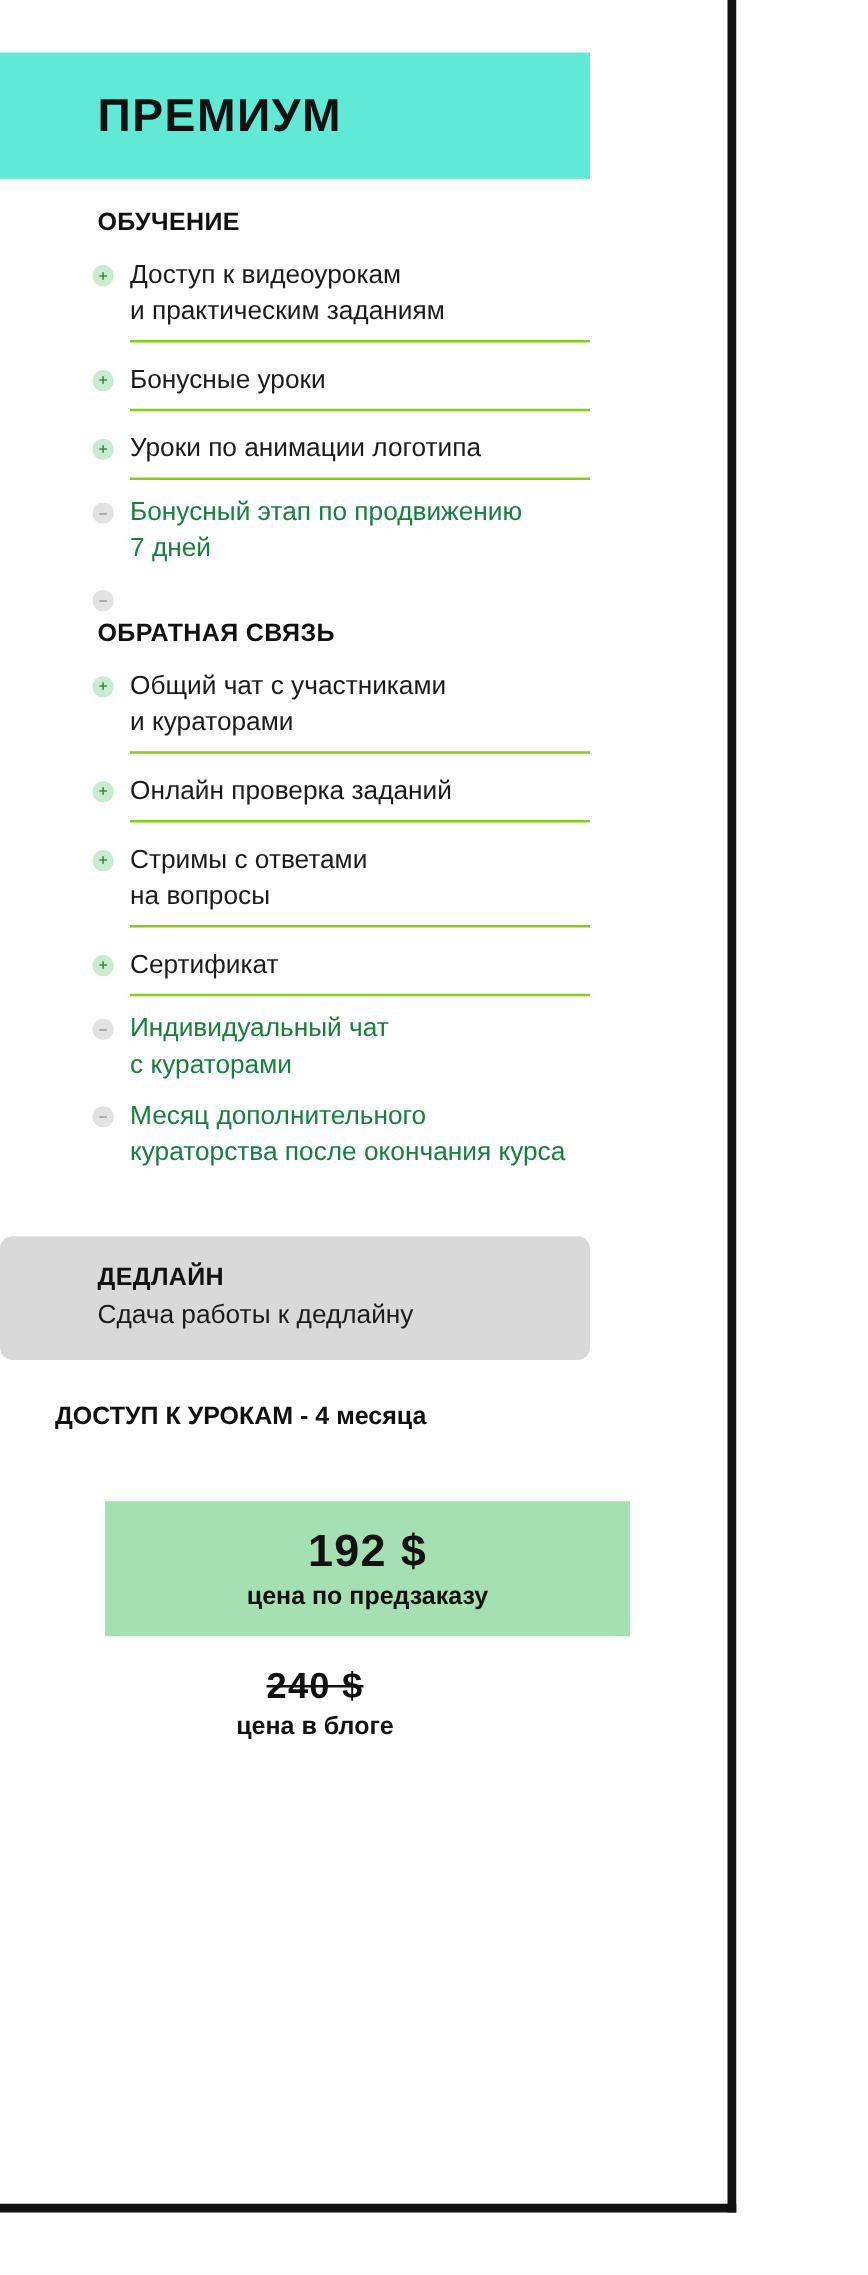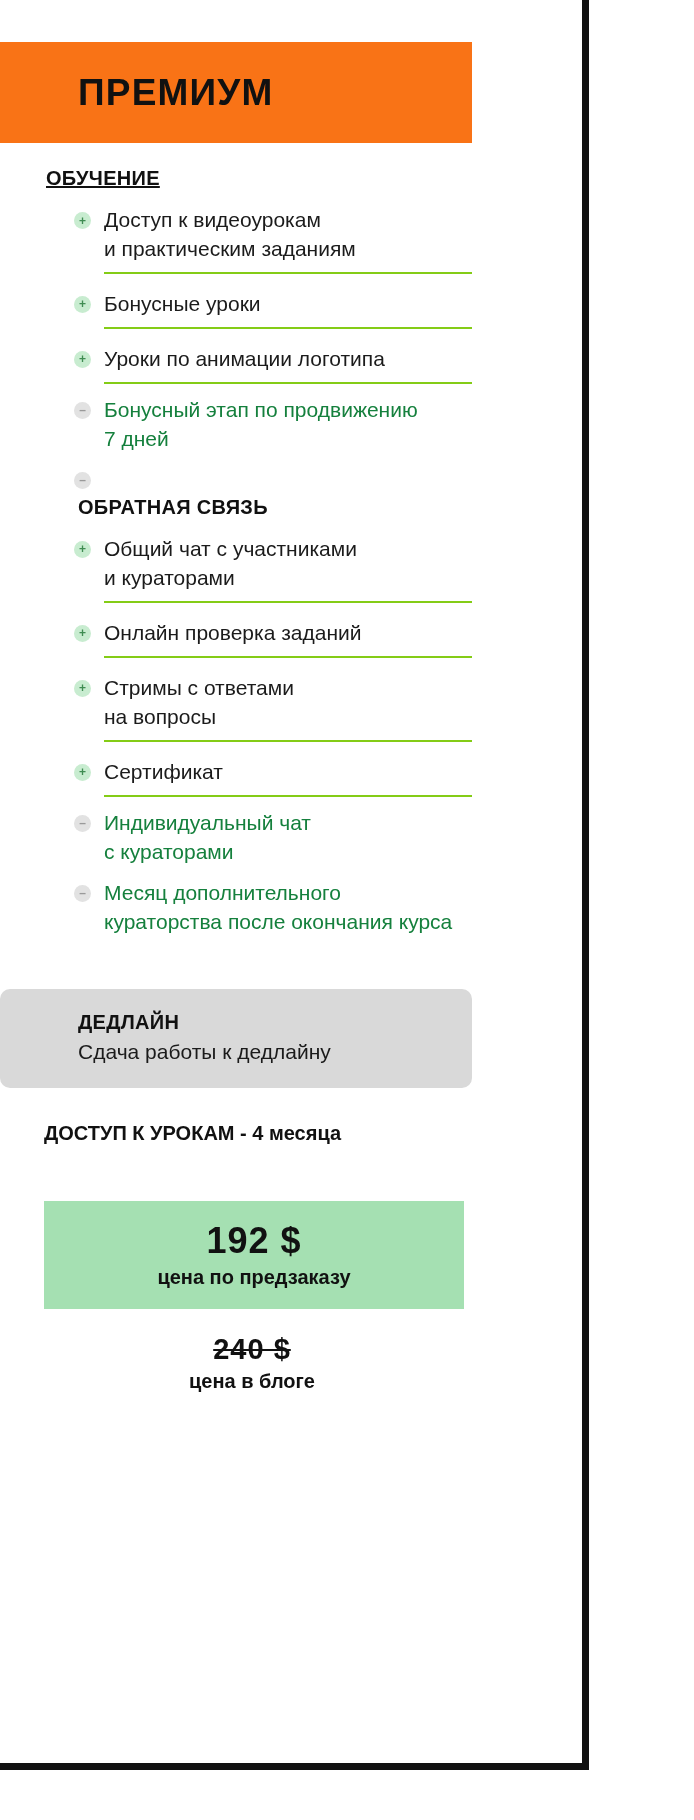--- a/index.html
+++ b/index.html
@@ -40,40 +40,40 @@
     left: 0;
     top: 0;
     width: 582px;
   }
 
   
   .title-banner {
     margin-top: 42px;
     width: 472px;
     height: 101px;
-    background: #f97316;
+    background: #5eead4;
     display: flex;
     align-items: center;
   }
   .title-banner .title-text {
     margin-left: 78px;
     font-size: 37px;
     font-weight: bold;
     letter-spacing: 1.2px;
     color: #111111;
   }
 
   
   .section-heading {
     font-size: 20px;
     font-weight: bold;
     color: #111111;
     letter-spacing: 0.3px;
   }
-  #heading-edu { margin: 24px 0 0 46px; text-decoration: underline; }
+  #heading-edu { margin: 24px 0 0 78px; }
   #heading-feedback { margin: 30px 0 0 78px; }
 
   
   .feature-list {
     margin: 0;
     padding: 0;
     list-style: none;
   }
   .feature-item {
     position: relative;
@@ -157,21 +157,21 @@
     font-size: 20px;
     font-weight: bold;
     color: #111111;
   }
   .access-line .months {
     font-weight: bold;
   }
 
   
   .price-banner {
-    margin: 56px 0 0 44px;
+    margin: 56px 0 0 84px;
     width: 420px;
     height: 108px;
     background: #a5e0b2;
     display: flex;
     flex-direction: column;
     align-items: center;
     justify-content: center;
   }
   .price-main {
     font-size: 36px;

